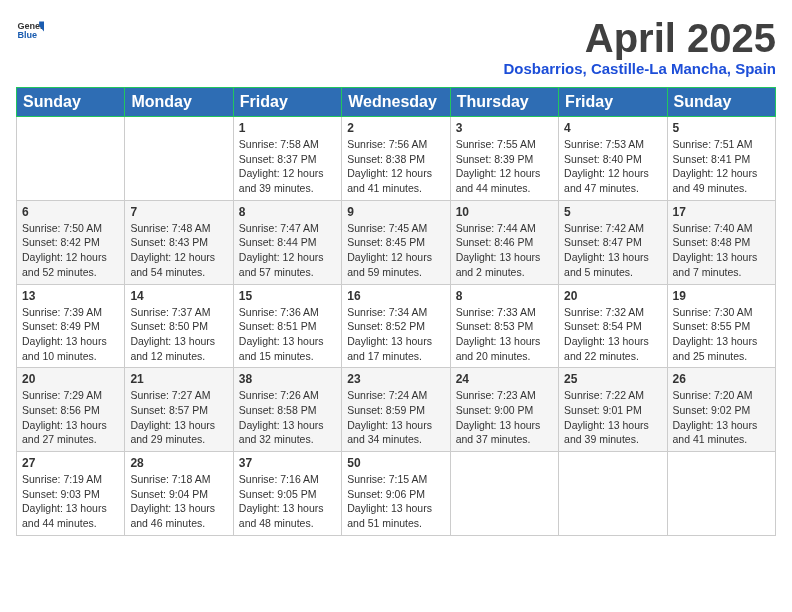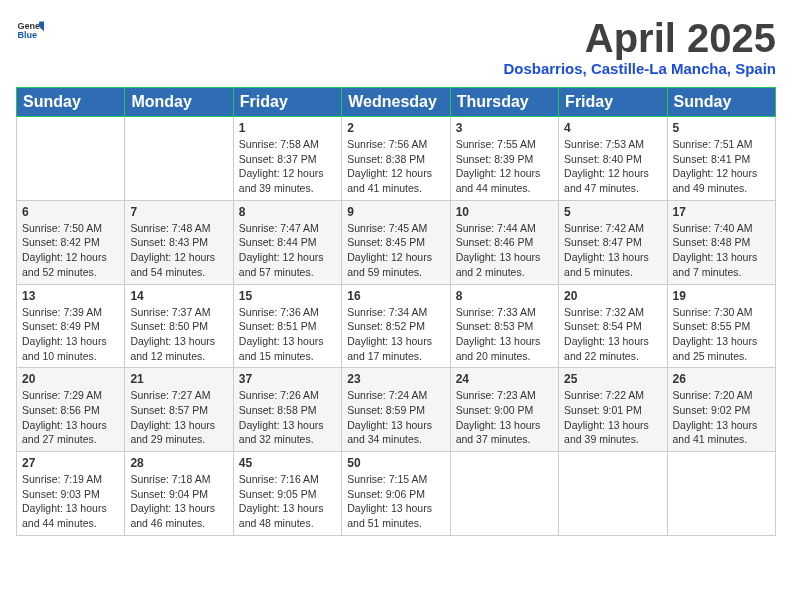--- a/index.html
+++ b/index.html
@@ -197,21 +197,21 @@
       <tr>
         <td>
           <span class="day-number">20</span>
           <div class="day-info">Sunrise: 7:29 AM<br>Sunset: 8:56 PM<br>Daylight: 13 hours and 27 minutes.</div>
         </td>
         <td>
           <span class="day-number">21</span>
           <div class="day-info">Sunrise: 7:27 AM<br>Sunset: 8:57 PM<br>Daylight: 13 hours and 29 minutes.</div>
         </td>
         <td>
-          <span class="day-number">37</span>
+          <span class="day-number">38</span>
           <div class="day-info">Sunrise: 7:26 AM<br>Sunset: 8:58 PM<br>Daylight: 13 hours and 32 minutes.</div>
         </td>
         <td>
           <span class="day-number">23</span>
           <div class="day-info">Sunrise: 7:24 AM<br>Sunset: 8:59 PM<br>Daylight: 13 hours and 34 minutes.</div>
         </td>
         <td>
           <span class="day-number">24</span>
           <div class="day-info">Sunrise: 7:23 AM<br>Sunset: 9:00 PM<br>Daylight: 13 hours and 37 minutes.</div>
         </td>
@@ -227,21 +227,21 @@
       <tr>
         <td>
           <span class="day-number">27</span>
           <div class="day-info">Sunrise: 7:19 AM<br>Sunset: 9:03 PM<br>Daylight: 13 hours and 44 minutes.</div>
         </td>
         <td>
           <span class="day-number">28</span>
           <div class="day-info">Sunrise: 7:18 AM<br>Sunset: 9:04 PM<br>Daylight: 13 hours and 46 minutes.</div>
         </td>
         <td>
-          <span class="day-number">45</span>
+          <span class="day-number">37</span>
           <div class="day-info">Sunrise: 7:16 AM<br>Sunset: 9:05 PM<br>Daylight: 13 hours and 48 minutes.</div>
         </td>
         <td>
           <span class="day-number">50</span>
           <div class="day-info">Sunrise: 7:15 AM<br>Sunset: 9:06 PM<br>Daylight: 13 hours and 51 minutes.</div>
         </td>
         <td class="empty-cell"></td>
         <td class="empty-cell"></td>
         <td class="empty-cell"></td>
       </tr>

